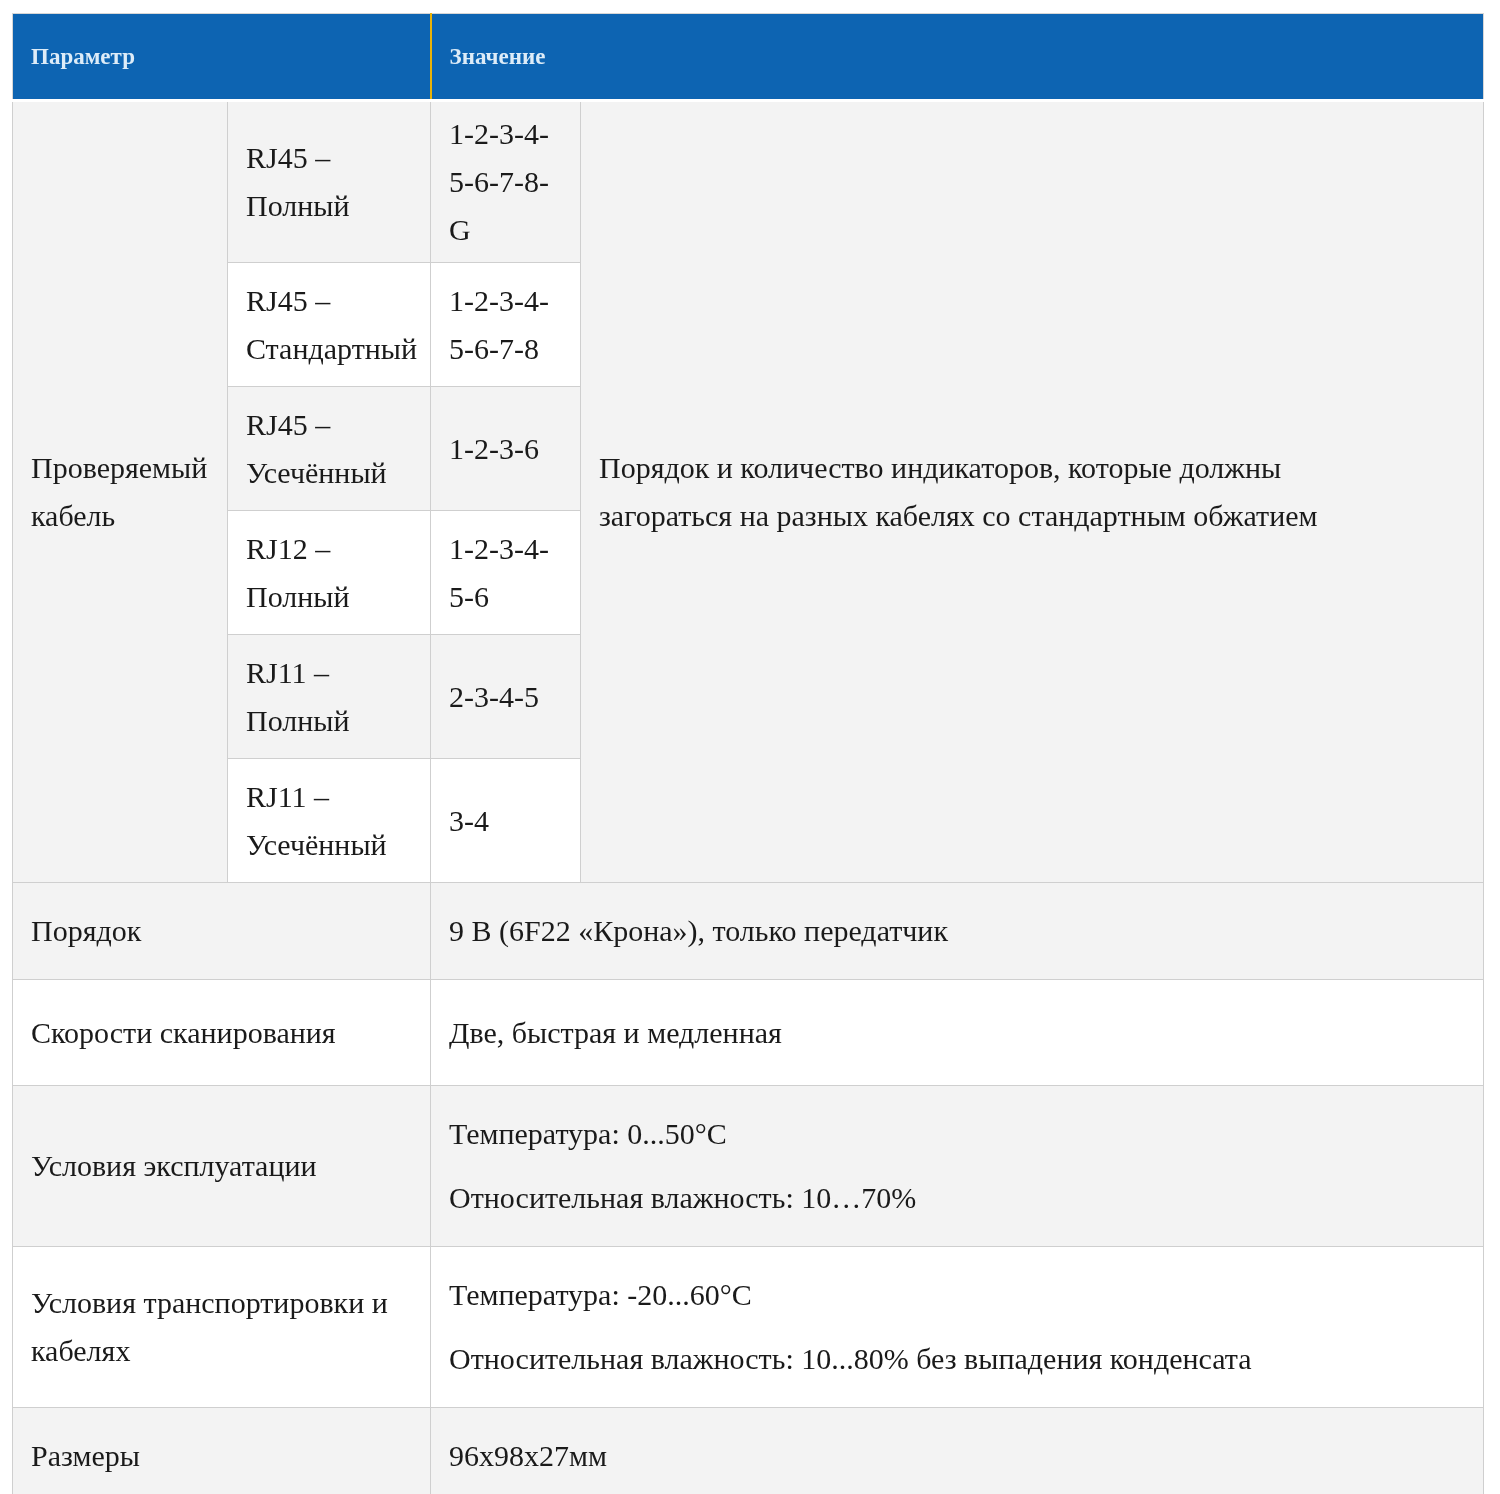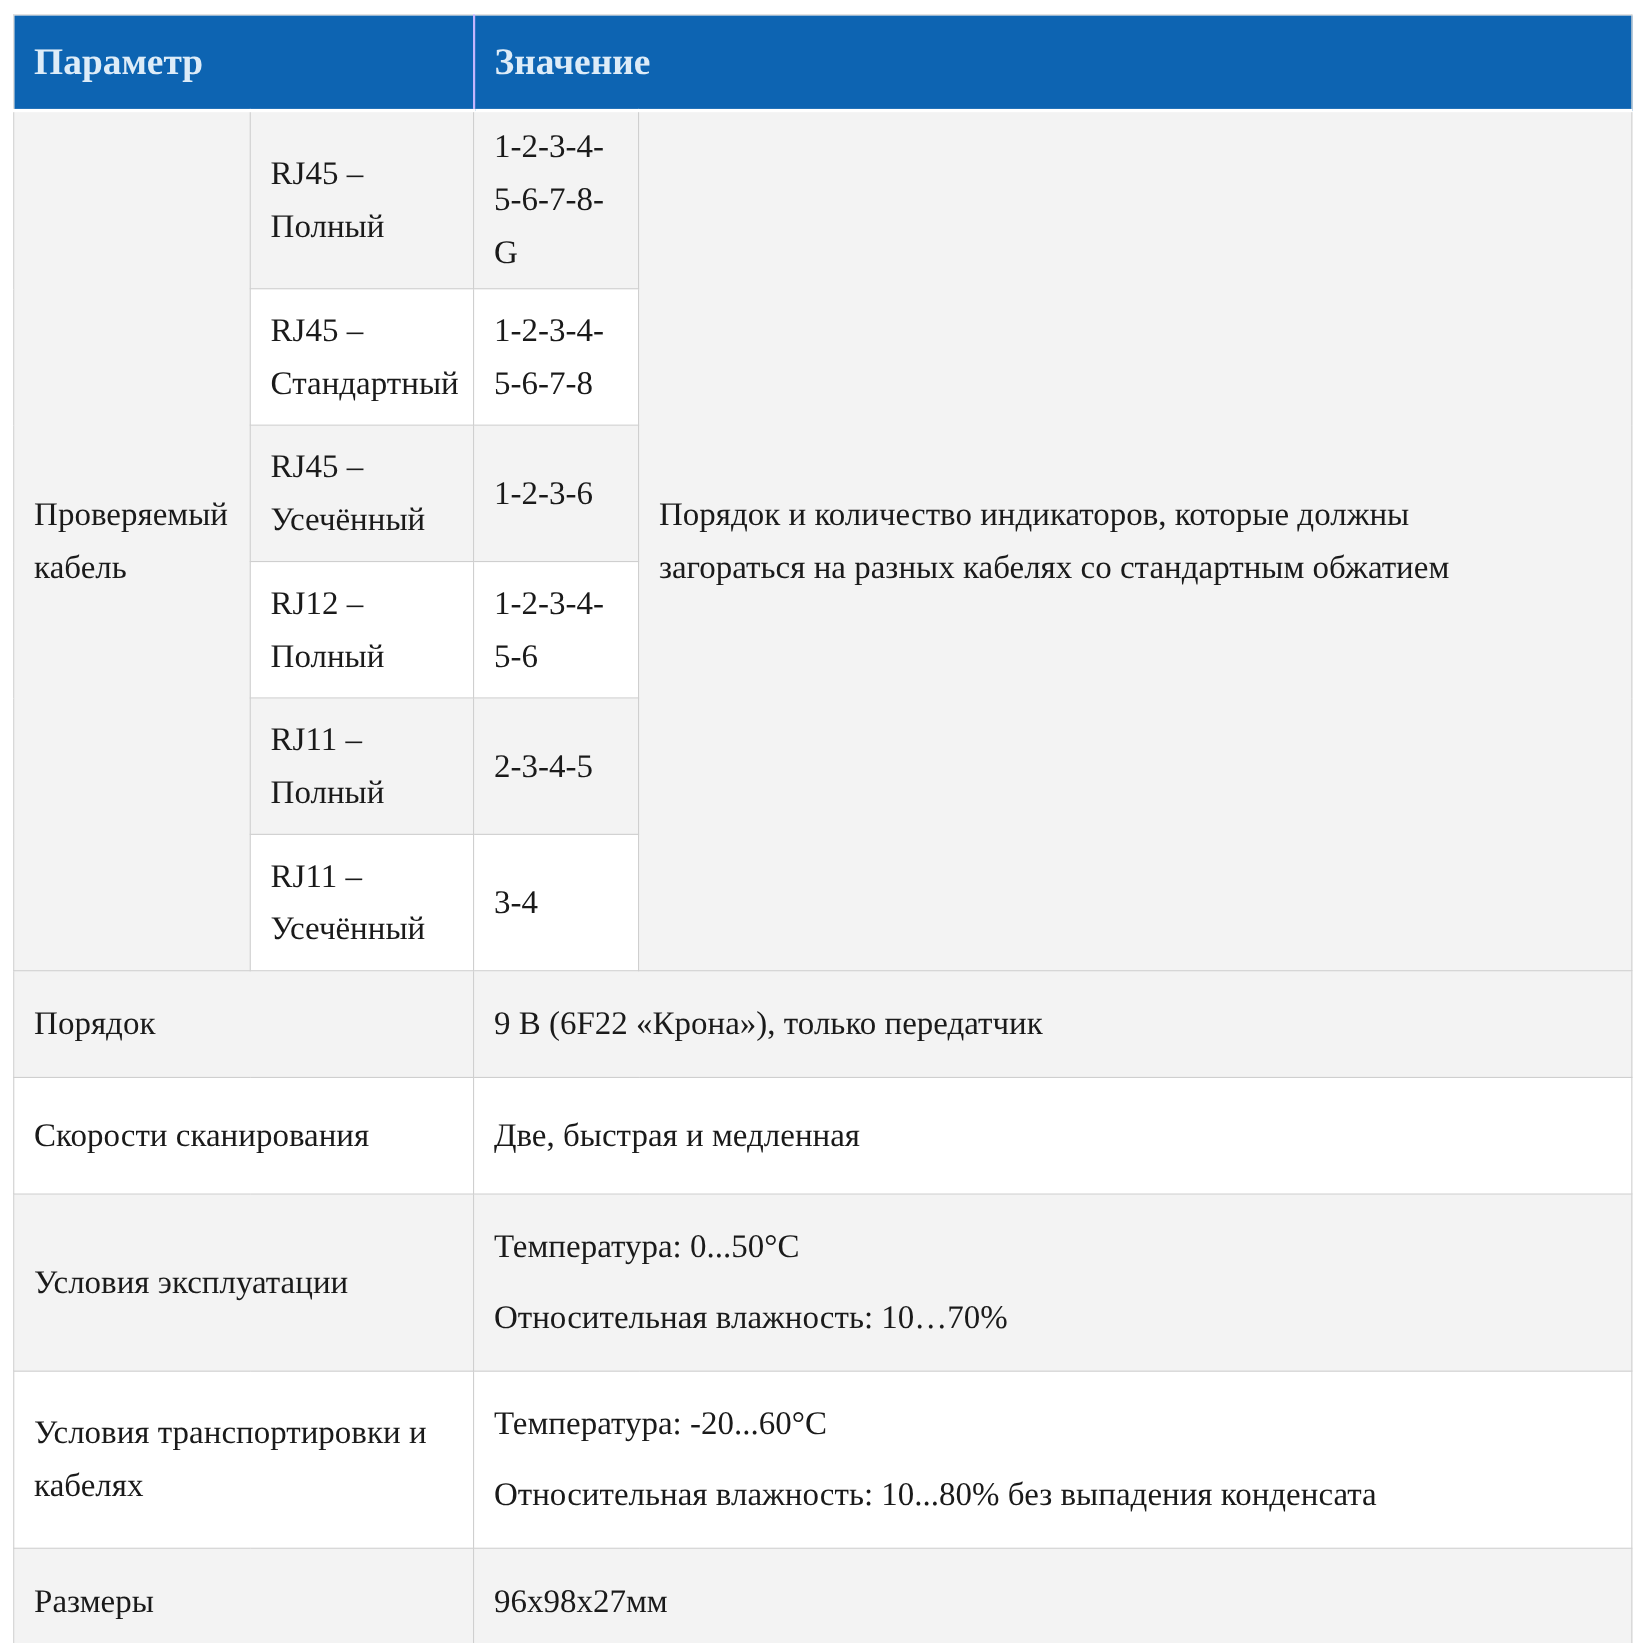--- a/index.html
+++ b/index.html
@@ -26,28 +26,28 @@
   }
   col.c1 { width: 215px; }
   col.c2 { width: 203px; }
   col.c3 { width: 150px; }
   col.c4 { width: 903px; }
 
   th {
     background: #0d64b2;
     color: #ddecf8;
     font-weight: bold;
-    font-size: 34px;
+    font-size: 23px;
     text-align: left;
     vertical-align: middle;
     height: 85px;
     padding: 0 20px 0 18px;
     border-bottom: 3px solid #ffffff;
   }
-  th.val-head { border-left: 2px solid #c4b5fd; }
+  th.val-head { border-left: 2px solid #eab308; }
 
   td {
     border: 1px solid #cfcfcf;
     padding: 8px 12px 8px 18px;
     vertical-align: middle;
     line-height: 1.6;
   }
   tr.g > td { background: #f3f3f3; }
   tr.w > td { background: #ffffff; }
 

